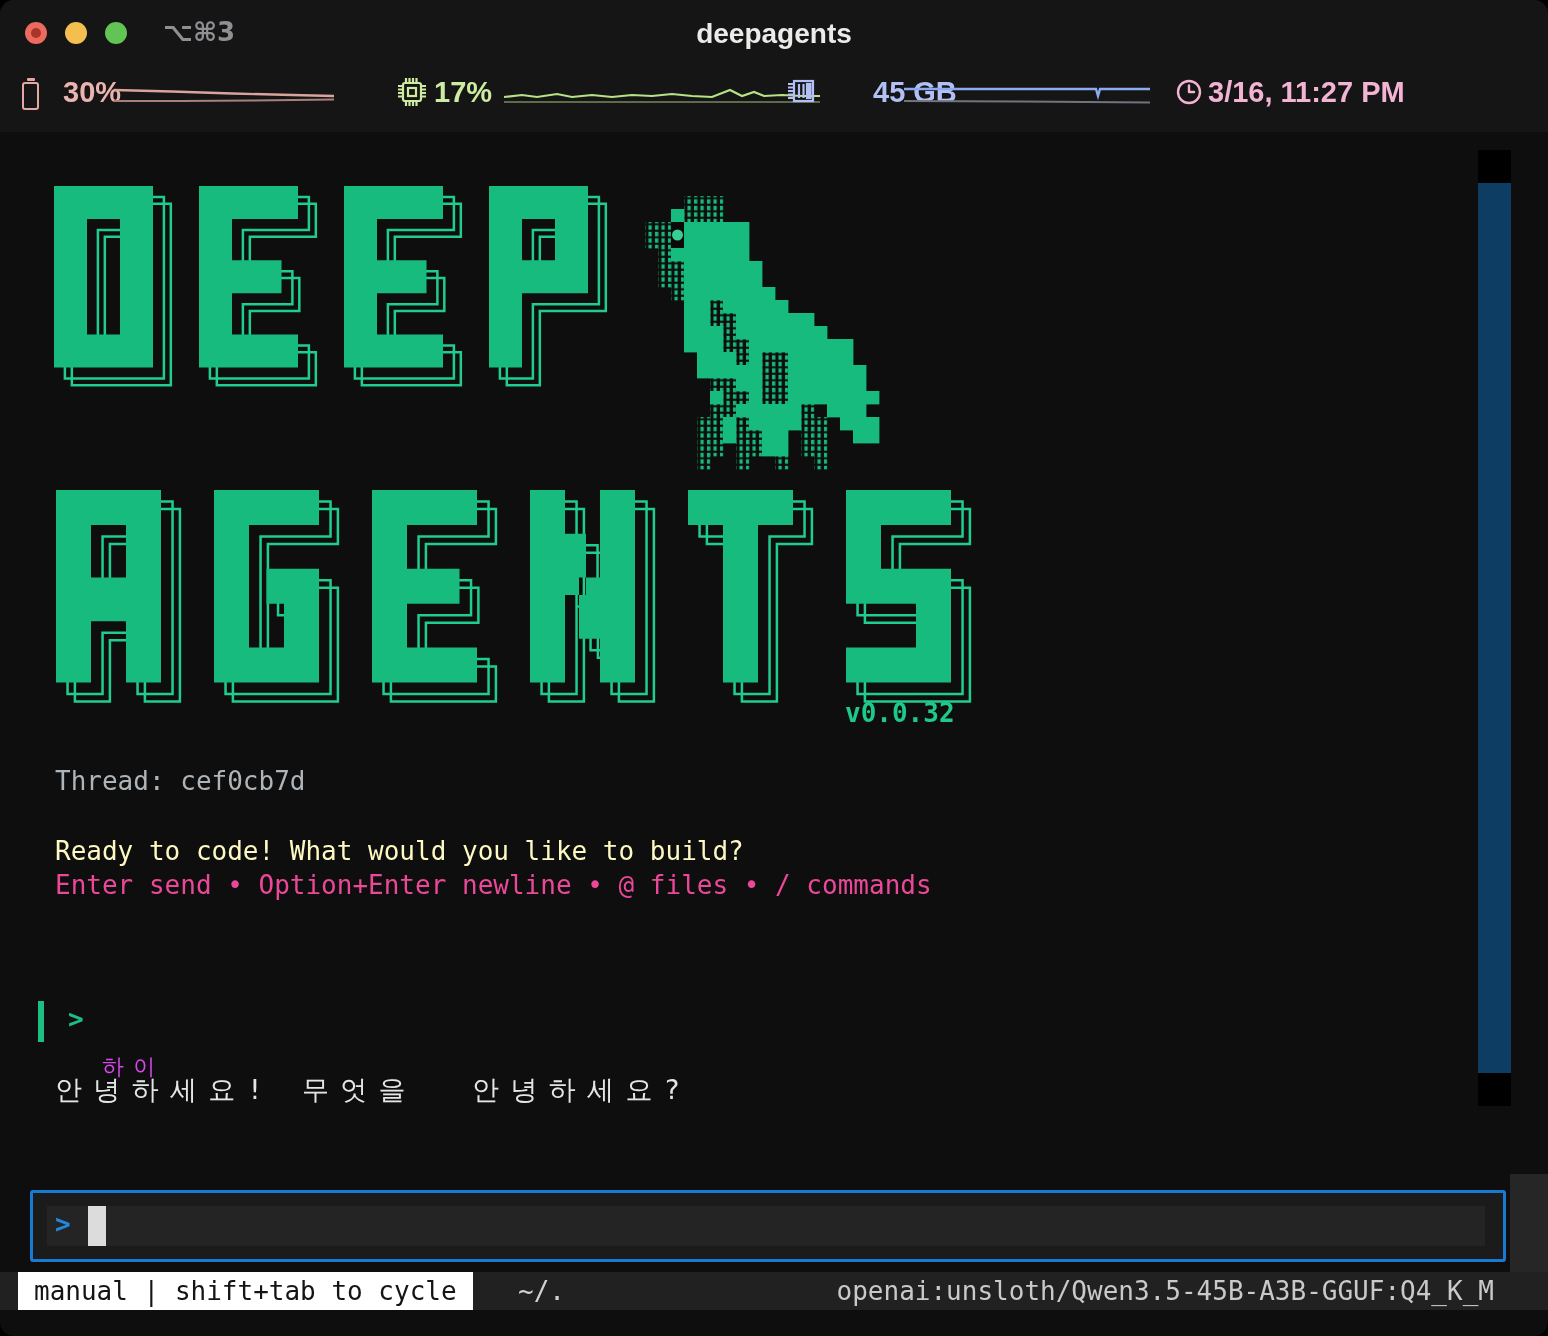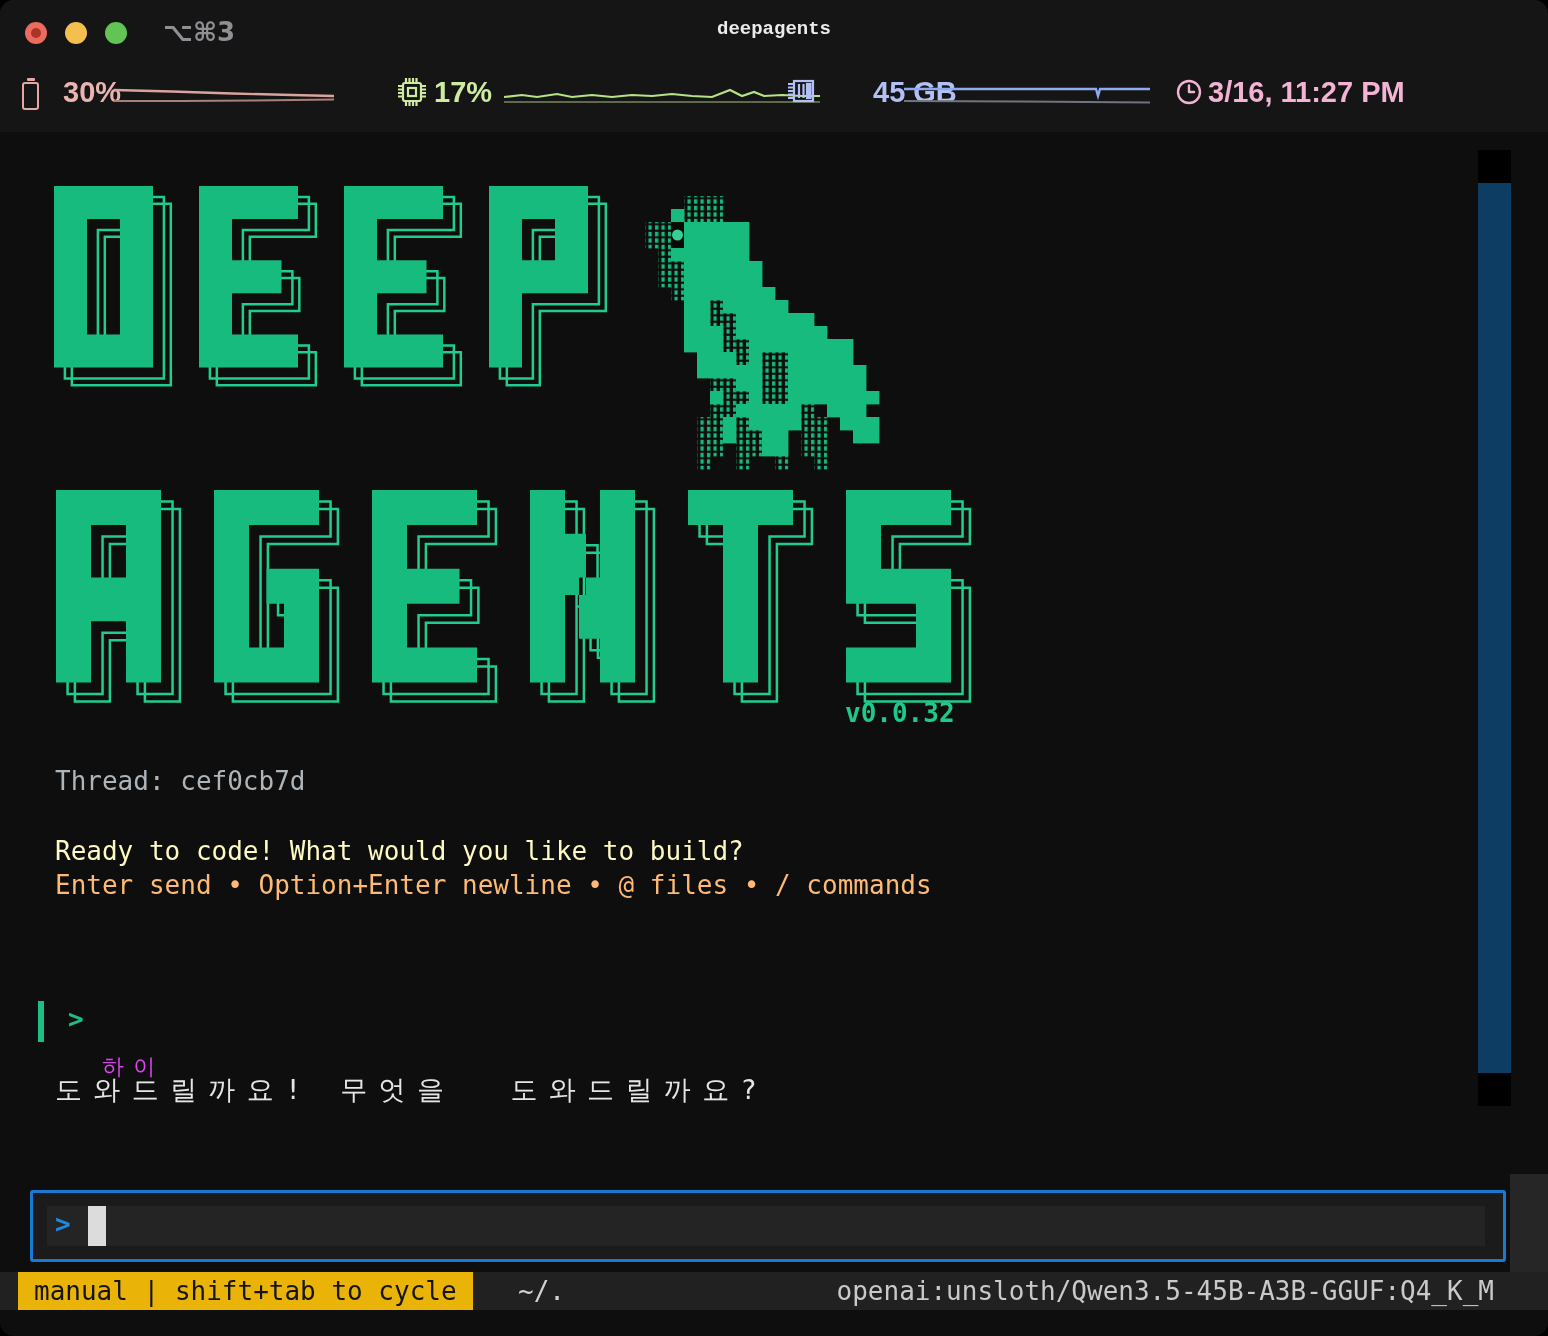--- a/index.html
+++ b/index.html
@@ -8,42 +8,42 @@
   .window{position:absolute;inset:0;background:#0e0e0e;border-radius:14px;overflow:hidden;}
   .titlebar{position:absolute;left:0;top:0;width:100%;height:132px;background:#151515;}
   .tl{position:absolute;top:22px;width:22px;height:22px;border-radius:50%;}
   .tl-red{left:25px;background:#ed6b5e;}
   .tl-red::after{content:"";position:absolute;left:6px;top:6px;width:10px;height:10px;border-radius:50%;background:#a93427;}
   .tl-yellow{left:65px;background:#f5bf4f;}
   .tl-green{left:105px;background:#62c454;}
   .shortcut{position:absolute;left:163px;top:17px;font-family:"DejaVu Sans","Liberation Sans",sans-serif;
             font-size:26px;font-weight:bold;color:#8f9094;}
   .wtitle{position:absolute;left:0;top:18px;width:100%;text-align:center;
-          font-family:Liberation Mono, monospace;font-size:19px;font-weight:bold;color:#ebebe9;}
+          font-family:Liberation Sans, sans-serif;font-size:28px;font-weight:bold;color:#ebebe9;}
   .stat{position:absolute;top:76px;font-family:"Liberation Sans","DejaVu Sans",sans-serif;
         font-size:29px;font-weight:600;}
   .spark{position:absolute;top:82px;}
   .batt-body{position:absolute;left:22px;top:82px;width:13px;height:24px;border:2.5px solid #e5a7a3;border-radius:3px;}
   .batt-cap{position:absolute;left:27px;top:78px;width:8px;height:3px;border-radius:1px;background:#e5a7a3;}
   .content-text{position:absolute;font-size:26px;white-space:pre;}
   .logo-version{position:absolute;left:845px;top:698px;width:120px;
                 font-size:26px;font-weight:bold;color:#1ec98a;}
   .user-bar{position:absolute;left:38px;top:1001px;width:6px;height:41px;background:#1cbe84;}
   .korean{letter-spacing:0.42em;}
   .input-box{position:absolute;left:30px;top:1190px;width:1470px;height:66px;background:#1b1b1b;
              border:3px solid #1a7ad2;border-radius:3px;}
   .input-band{position:absolute;left:14px;top:13px;width:1438px;height:40px;background:#242424;}
   .input-prompt{position:absolute;left:22px;top:16px;font-size:26px;font-weight:bold;color:#2287dd;}
   .cursor{position:absolute;left:55px;top:13px;width:18px;height:40px;background:#dcdcdc;}
   .right-gutter{position:absolute;left:1510px;top:1174px;width:38px;height:98px;background:#262626;}
   .sb-cap{position:absolute;left:1478px;width:33px;height:33px;background:#000;}
   .sb-thumb{position:absolute;left:1478px;top:183px;width:33px;height:890px;background:#0e3d63;}
   .footer{position:absolute;left:0;top:1272px;width:100%;height:38px;background:#212121;}
   .badge{position:absolute;left:18px;top:0;height:38px;line-height:39px;padding:0 16px;
-         background:#eab308;color:#141414;font-size:26px;}
+         background:#ffffff;color:#141414;font-size:26px;}
   .cwd{position:absolute;left:518px;top:0;height:38px;line-height:39px;color:#d2d2d2;font-size:26px;}
   .model{position:absolute;right:54px;top:0;height:38px;line-height:39px;color:#c9c9c9;font-size:26px;}
   svg{display:block;}
 </style>
 </head>
 <body>
 
 <div class="window">
 
   <div class="titlebar">
@@ -347,26 +347,26 @@
         <rect x="706" y="316" width="13.4" height="13.4" fill="url(#dth)"></rect>
         <rect x="745" y="316" width="13.4" height="13.4" fill="url(#dth)"></rect>
         <rect x="784" y="316" width="13.4" height="13.4" fill="url(#dth)"></rect>
         <circle cx="647.5" cy="95" r="5.5" fill="#37cf92"></circle>
       </g>
   </svg>
   <div class="logo-version">v0.0.32</div>
 
   <div class="content-text" style="left:55px;top:766px;color:#aeb4b8;text-align:right;">Thread: cef0cb7d</div>
   <div class="content-text" style="left:55px;top:836px;color:#fef9c3;">Ready to code! What would you like to build?</div>
-  <div class="content-text" style="left:55px;top:870px;color:#fdba74;">Enter send • Option+Enter newline • @ files • / commands</div>
+  <div class="content-text" style="left:55px;top:870px;color:#ec4899;">Enter send • Option+Enter newline • @ files • / commands</div>
 
   <div class="user-bar"></div>
   <div class="content-text" style="left:68px;top:1004px;color:#1cbe84;font-weight:bold;">&gt;</div>
   <div class="content-text korean" style="left:102px;top:1052px;color:#d946ef;font-size:22px;">하이</div>
-  <div class="content-text korean" style="left:55px;top:1072px;color:#e4e6e5;font-size:27px;">도와드릴까요! 무엇을  도와드릴까요?</div>
+  <div class="content-text korean" style="left:55px;top:1072px;color:#e4e6e5;font-size:27px;">안녕하세요! 무엇을  안녕하세요?</div>
 
   <div class="sb-cap" style="top:150px;"></div>
   <div class="sb-thumb"></div>
   <div class="sb-cap" style="top:1073px;"></div>
   <div class="right-gutter"></div>
 
   <div class="input-box">
     <div class="input-band"></div>
     <div class="input-prompt">&gt;</div>
     <div class="cursor"></div>

